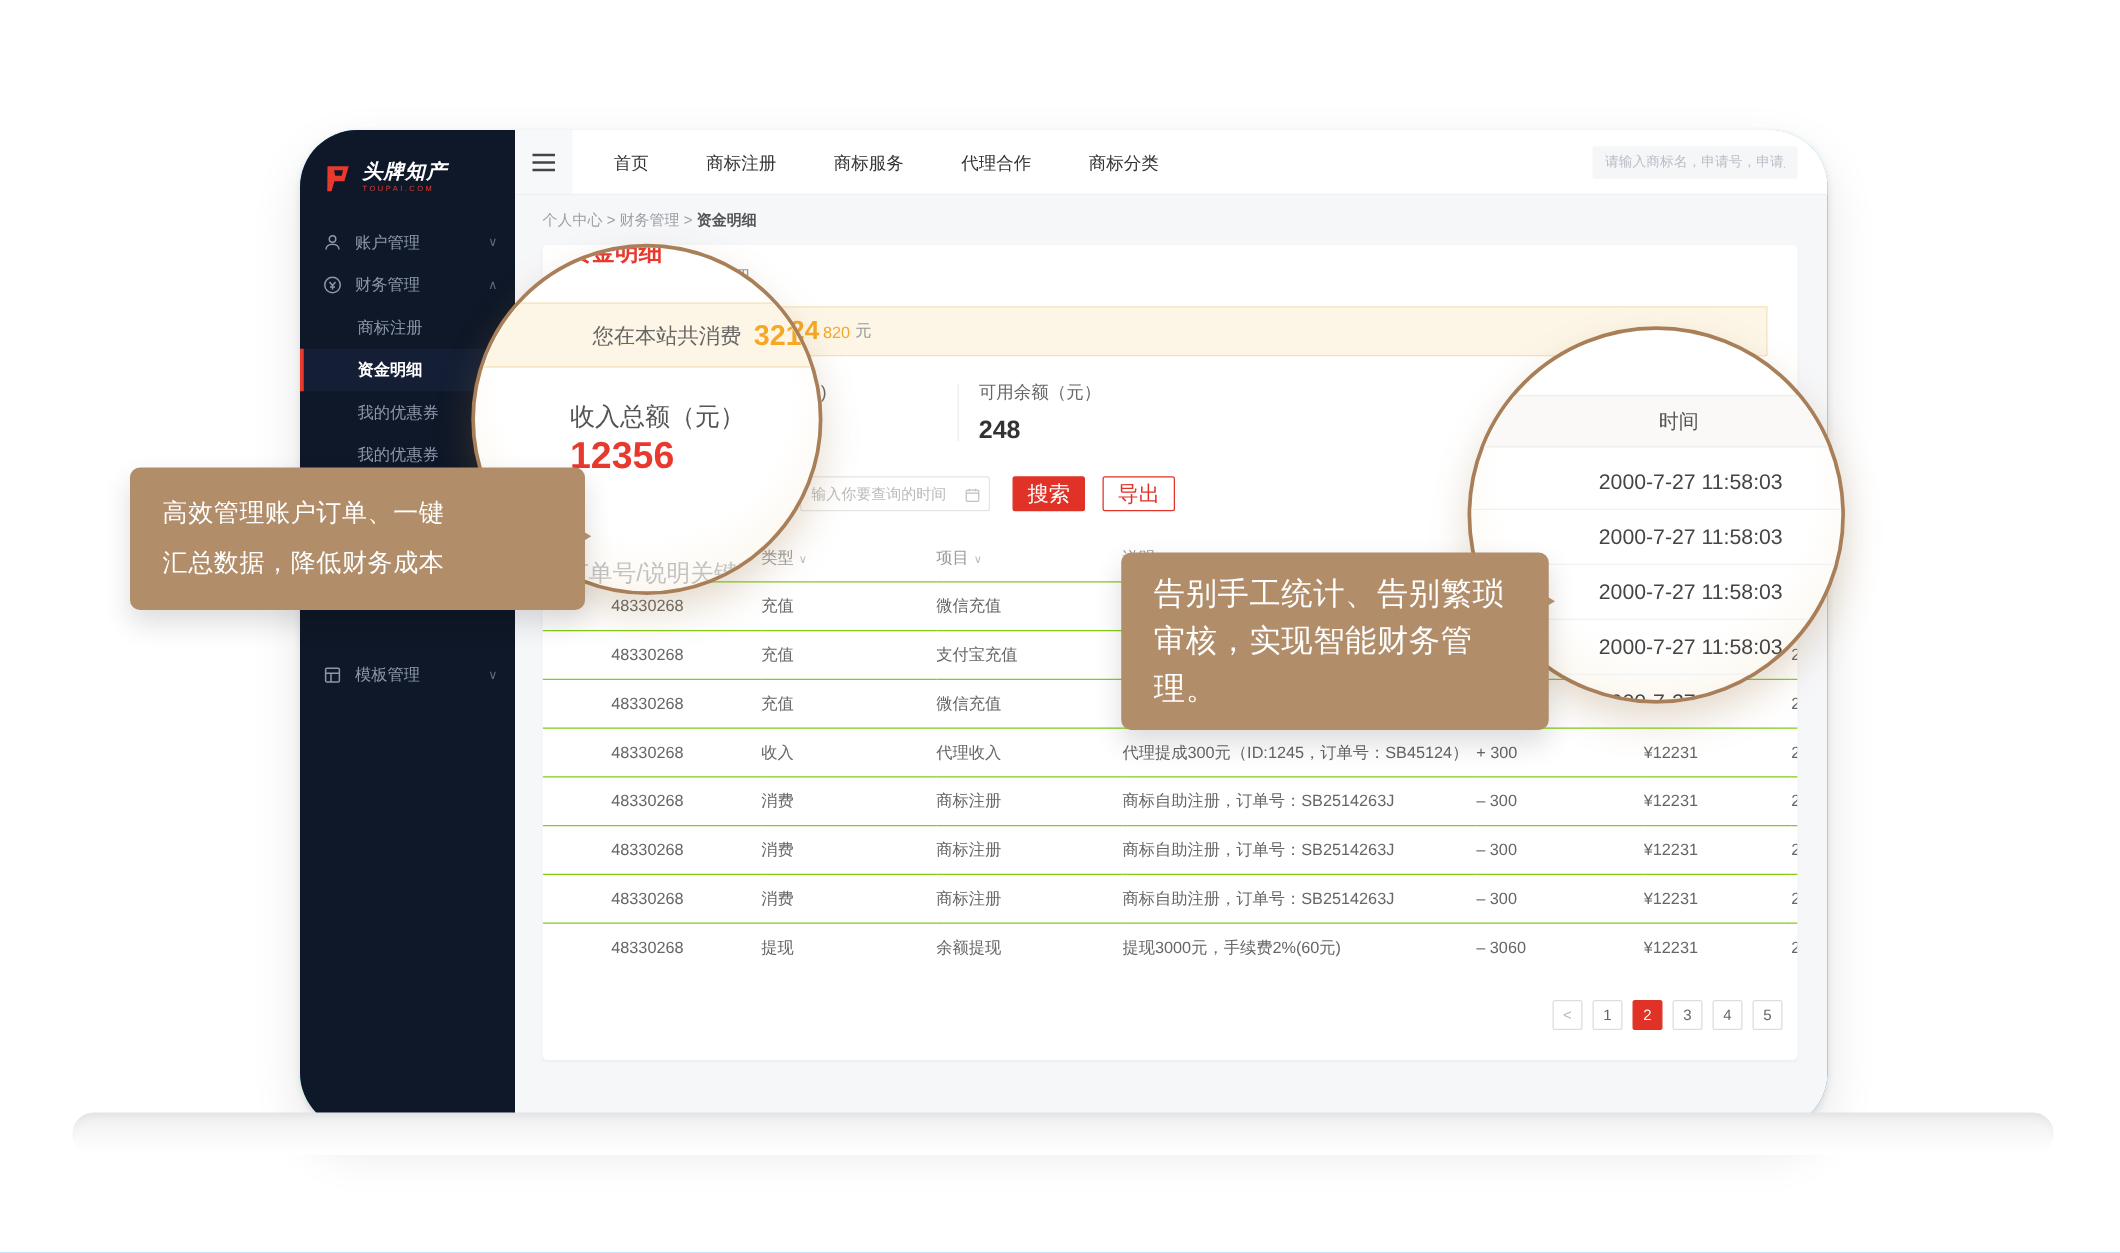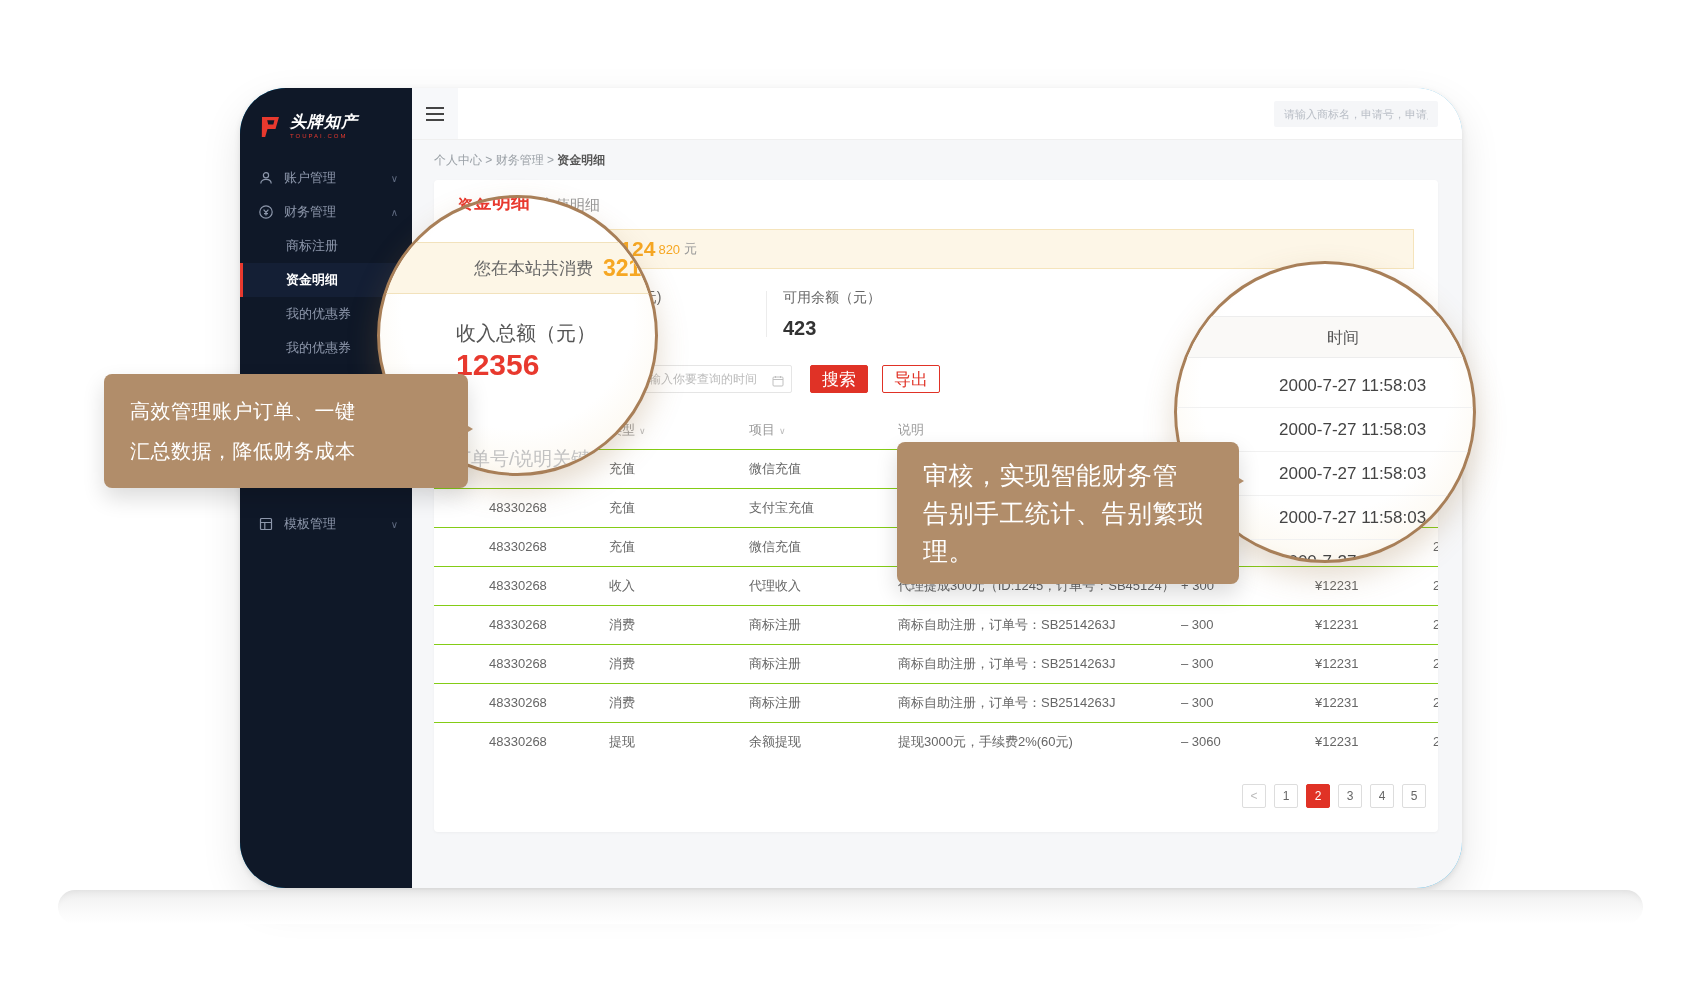--- a/index.html
+++ b/index.html
@@ -1,21 +1,21 @@
 <!DOCTYPE html>
 <html><head>
 <meta charset="utf-8">
 <style>
   * { margin:0; padding:0; box-sizing:border-box; }
   html,body { width:1696px; height:1002px; background:#fff; overflow:hidden;
               font-family:"Liberation Sans","DejaVu Sans",sans-serif; }
   .stage { position:relative; width:1696px; height:1002px; }
 
   
-  .laptop { position:absolute; left:240px; top:88px; width:1222px; height:800px;
+  .laptop { position:absolute; left:240px; top:104px; width:1222px; height:800px;
             background:#0ea5e9; border-radius:46px; display:flex; overflow:hidden;
             box-shadow:0 2px 6px rgba(0,0,0,.10), 0 16px 40px rgba(0,0,0,.10); }
   .laptop-base { position:absolute; left:58px; top:890px; width:1585px; height:34px;
             border-radius:17px; background:linear-gradient(180deg,#efefef,#fbfbfb 70%,#fff);
             box-shadow:inset 0 8px 10px -8px rgba(0,0,0,.10); }
 
   
   .sidebar { width:172px; flex:none; background:#0f1828; color:#8d97ab; display:flex; flex-direction:column; }
   .logo { display:flex; align-items:center; gap:8px; padding:26px 10px 20px 18px; }
   .logo-mark { width:24px; height:24px; flex:none; }
@@ -187,20 +187,27 @@
       </nav>
     </aside>
 
     <div class="main">
       <header class="topnav">
         <div class="burger">
             <i></i>
             <i></i>
             <i></i>
           </div>
+        <nav class="tn-menu">
+            <a class="tn-item">首页</a>
+            <a class="tn-item">商标注册</a>
+            <a class="tn-item">商标服务</a>
+            <a class="tn-item">代理合作</a>
+            <a class="tn-item">商标分类</a>
+          </nav>
         <input class="tn-search" type="text" placeholder="请输入商标名，申请号，申请人" style="">
       </header>
 
       <div class="content">
         <div class="breadcrumb">
           <span>个人中心 &gt; 财务管理 &gt; </span><b>资金明细</b>
         </div>
 
         <div class="card">
           <div class="tabs">
@@ -219,21 +226,21 @@
             <div class="stat st1">
               <div class="stat-label">收入总额（元）</div>
               <div class="stat-value red">12356</div>
             </div>
             <div class="stat st2">
               <div class="stat-label">(元)</div>
             </div>
             <div class="vdiv"></div>
             <div class="stat st3">
               <div class="stat-label">可用余额（元）</div>
-              <div class="stat-value">423</div>
+              <div class="stat-value">248</div>
             </div>
           </div>
 
           <div class="filters">
             <input class="kw-input" type="text" placeholder="订单号/说明关键字" style="">
             <span class="date-wrap">
               <input class="date-input" type="text" placeholder="输入你要查询的时间" style="">
               <span class="cal-ic">
                 <svg viewBox="0 0 12 12" width="12" height="12" fill="none" stroke="currentColor" stroke-width="1">
                     <rect x="1" y="2" width="10" height="9" rx="1"></rect>
@@ -385,19 +392,19 @@
 
   <div class="callout co-left">
     <div>
         <div>高效管理账户订单、一键</div>
         <div>汇总数据，降低财务成本</div>
       </div>
     <span class="arr"></span>
   </div>
   <div class="callout co-right">
     <div>
+        <div>告别手工统计、告别繁琐</div>
         <div>审核，实现智能财务管</div>
-        <div>告别手工统计、告别繁琐</div>
         <div>理。</div>
       </div>
     <span class="arr"></span>
   </div>
 </div>
 
 </body></html>

